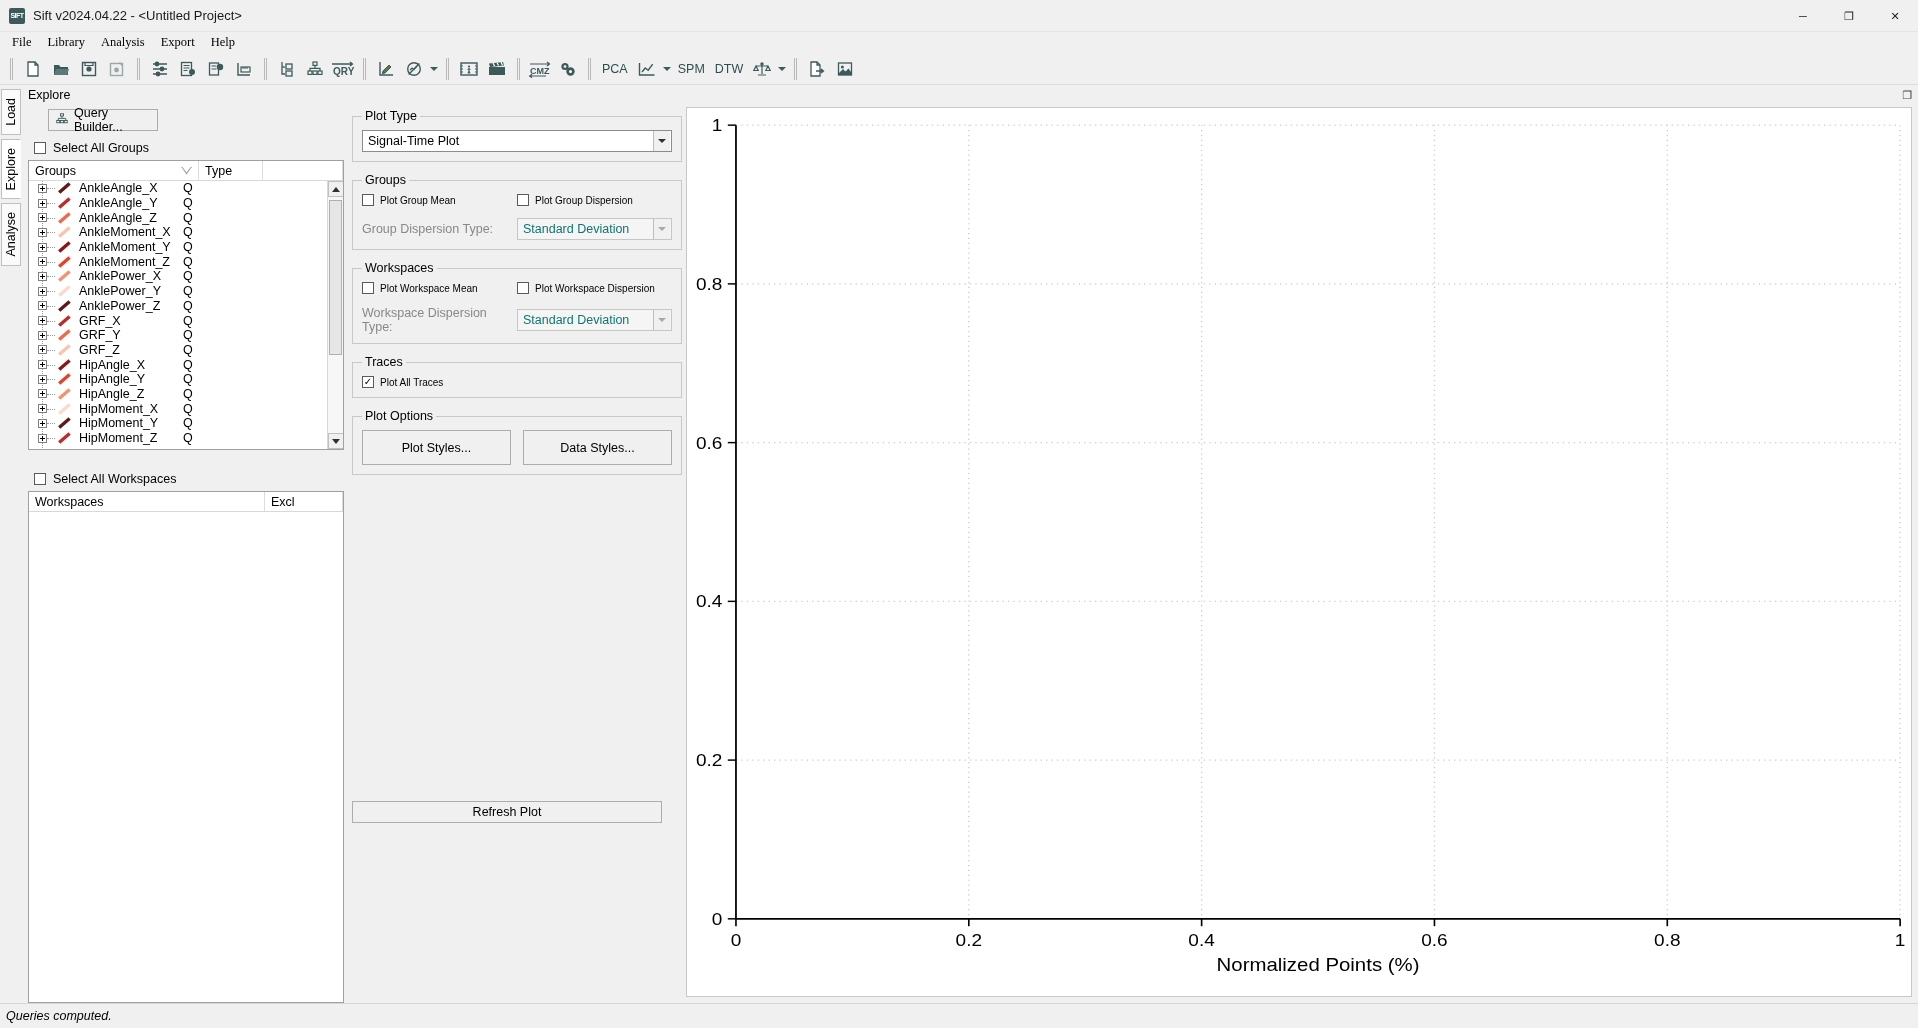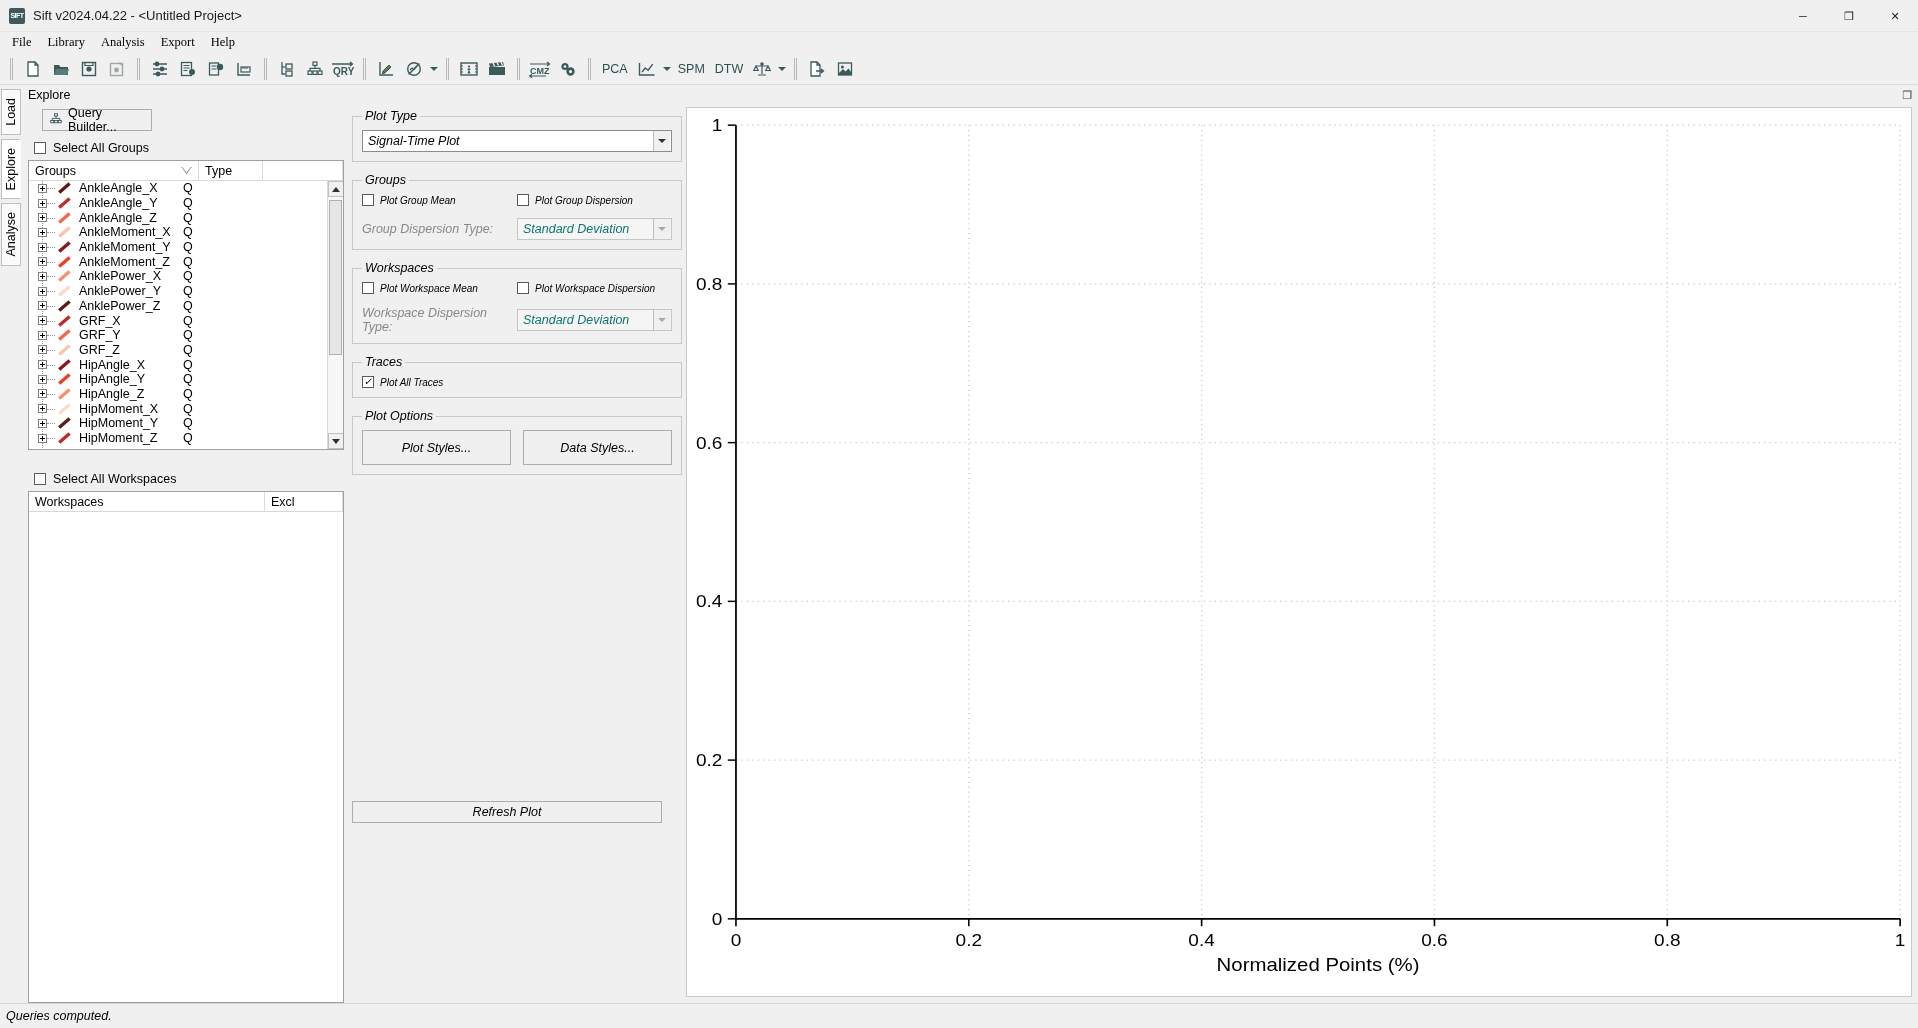--- a/index.html
+++ b/index.html
@@ -80,21 +80,21 @@
     height: 20px; display: flex; align-items: center; justify-content: space-between;
     padding: 0 6px 0 6px; font-size: 12.5px;
   }
   .panes { flex: 1; display: flex; min-height: 0; }
 
   
   .left-pane { width: 330px; flex-shrink: 0; padding: 0 8px 0 6px; display: flex; flex-direction: column; }
   .qbuilder {
     width: 110px; height: 22px; background: #f0f0f0; border: 1px solid #adadad;
     display: flex; align-items: center; gap: 5px; padding-left: 6px; font-size: 12.5px;
-    margin: 4px 0 10px 14px;
+    margin: 4px 0 10px 20px;
   }
 
   .chk-row { display: flex; align-items: center; gap: 7px; margin: 0 0 5px 6px; font-size: 12.5px; }
   .chkbox {
     width: 12px; height: 12px; border: 1px solid #5a5a5a; background: #fff;
     display: inline-flex; align-items: center; justify-content: center;
     font-size: 10px; line-height: 1; color: #000; flex-shrink: 0;
   }
   .chkbox.checked::after { content: "\2713"; font-size: 10px; }
 
@@ -157,21 +157,21 @@
   .ws-head .th.w1 { width: 236px; }
   .ws-head .th.w2 { flex: 1; }
 
   .bottom-btn-row { height: 38px; display: flex; align-items: center; padding-left: 6px; }
   .wide-btn {
     height: 22px; background: #f0f0f0; border: 1px solid #adadad;
     display: flex; align-items: center; justify-content: center; font-size: 12.5px;
   }
 
   
-  .mid-pane { width: 330px; flex-shrink: 0; padding-top: 4px; font-style: italic; }
+  .mid-pane { width: 330px; flex-shrink: 0; padding-top: 4px; }
   fieldset.grp {
     border: 1px solid #c8c8c8; margin: 0 0 11px 0; padding: 7px 9px 9px 9px;
     background: transparent;
   }
   fieldset.grp legend { font-size: 12.5px; padding: 0 3px; color: #000; }
   .combo {
     height: 22px; background: #fff; border: 1px solid #8c8c8c;
     display: flex; align-items: center; font-size: 12.5px; padding-left: 5px;
     position: relative; justify-content: space-between;
   }

